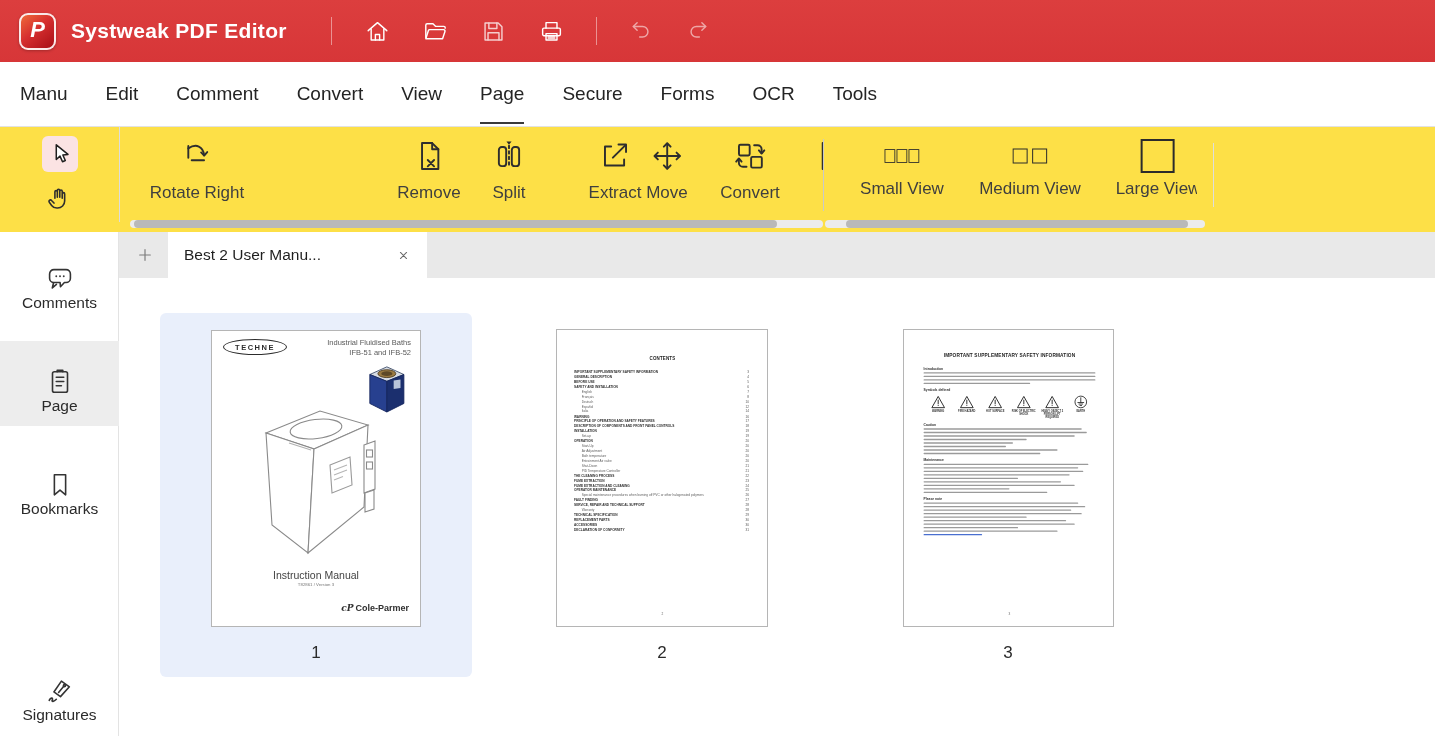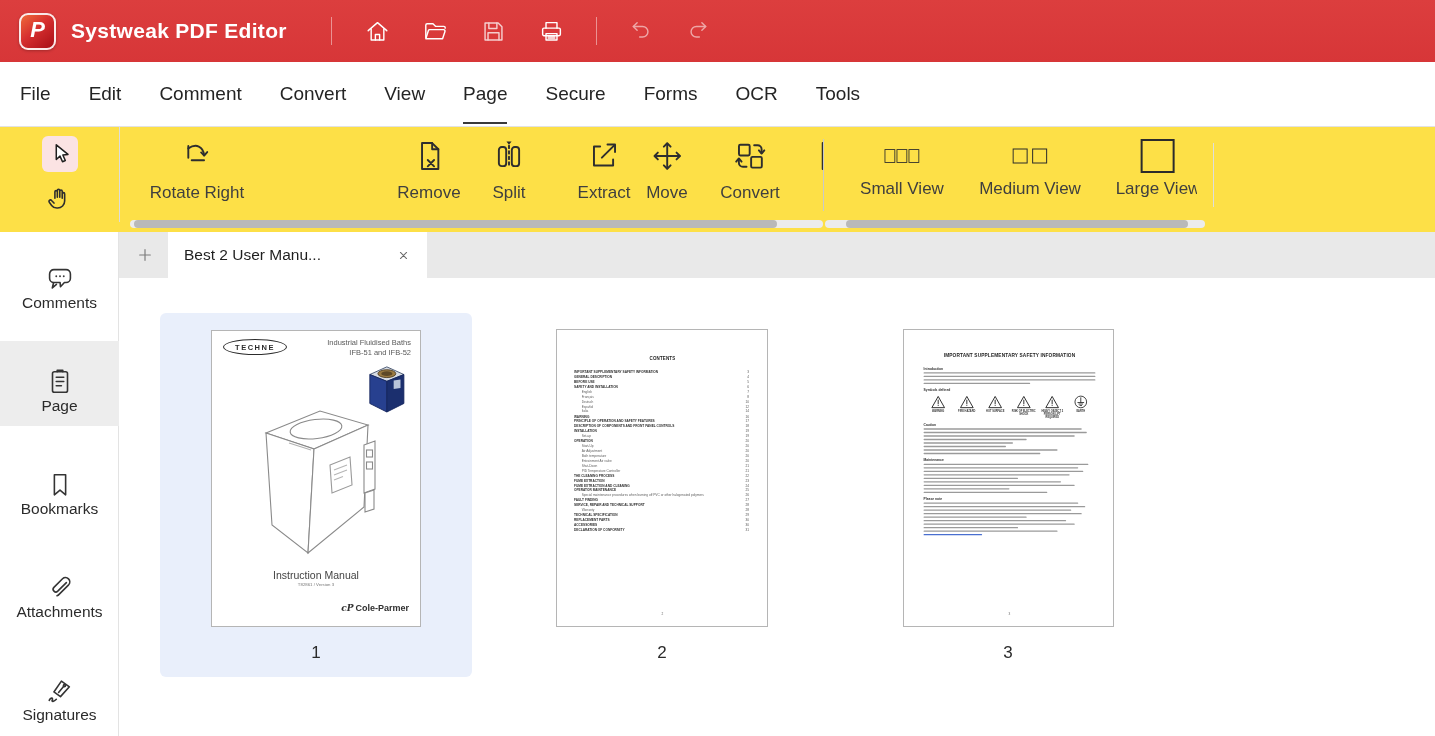--- a/index.html
+++ b/index.html
@@ -156,21 +156,21 @@
         <div class="tb-btn dim" style="margin-left:30px;">
           <svg viewBox="0 0 32 32" fill="none" stroke="currentColor" stroke-width="1.7" stroke-linecap="round" stroke-linejoin="round">
             <path d="M20 5.5 L24.5 10 l-4.5 4.5"></path>
             <path d="M24.5 10 H13.5 a6.3 6.3 0 0 0 0 12.6 H17"></path>
           </svg>
         </div>
       </div>
   </div>
 
   <div class="menubar" id="menubar">
-      <div class="menu-item">File</div>
+      <div class="menu-item">Manu</div>
       <div class="menu-item">Edit</div>
       <div class="menu-item">Comment</div>
       <div class="menu-item">Convert</div>
       <div class="menu-item">View</div>
       <div class="menu-item active">Page</div>
       <div class="menu-item">Secure</div>
       <div class="menu-item">Forms</div>
       <div class="menu-item">OCR</div>
       <div class="menu-item">Tools</div>
     </div>
@@ -208,21 +208,21 @@
         </div>
         <div class="tool-btn" style="left:379px">
           <span><svg viewBox="0 0 32 32" fill="none" stroke="currentColor" stroke-width="1.7" stroke-linecap="round" stroke-linejoin="round">
               <rect x="7" y="8" width="6.5" height="17" rx="2.6"></rect>
               <rect x="18.5" y="8" width="6.5" height="17" rx="2.6"></rect>
               <path d="M16 6.8 v19.4" stroke-dasharray="2.2 2.7"></path>
               <path d="M13.7 3.2 h4.6 L16 6 z" fill="#2b2b2b" stroke="none"></path>
             </svg></span>
           <span class="lbl">Split</span>
         </div>
-        <div class="tool-btn" style="left:474px">
+        <div class="tool-btn" style="left:485px">
           <span><svg viewBox="0 0 32 32" fill="none" stroke="currentColor" stroke-width="1.7" stroke-linecap="round" stroke-linejoin="round">
               <path d="M13 7.5 H7.5 v17 h17 V19"></path>
               <path d="M14.5 17.5 L25.5 6.5"></path>
               <path d="M19.5 5.8 h6.7 v6.7"></path>
             </svg></span>
           <span class="lbl">Extract</span>
         </div>
         <div class="tool-btn" style="left:537px">
           <span><svg viewBox="0 0 32 32" fill="none" stroke="currentColor" stroke-width="1.7" stroke-linecap="round" stroke-linejoin="round">
               <path d="M16 5 v22 M5 16 h22"></path>
@@ -303,26 +303,20 @@
             <path d="M12 11 h8 M12 15.5 h8 M12 20 h5.5"></path>
             <path d="M13 5 v-1.6 h6 V5"></path>
           </svg></span>
         <span class="lbl">Page</span>
       </div>
       <div class="side-item" style="top:212px">
         <span style="width:30px;height:30px;margin-top:13px;color:#343434"><svg viewBox="0 0 32 32" fill="none" stroke="currentColor" stroke-width="1.7" stroke-linecap="round" stroke-linejoin="round">
             <path d="M10 5 h12 v21.5 l-6-5 -6 5 z"></path>
           </svg></span>
         <span class="lbl">Bookmarks</span>
-      </div>
-      <div class="side-item" style="top:315px">
-        <span style="width:30px;height:30px;margin-top:13px;color:#343434"><svg viewBox="0 0 32 32" fill="none" stroke="currentColor" stroke-width="1.7" stroke-linecap="round" stroke-linejoin="round">
-            <path d="M22.8 10.2 l-9.2 9.2 a2.9 2.9 0 0 1-4.1-4.1 l9.2-9.2 a4.6 4.6 0 0 1 6.5 6.5 L15 22.8 a6.3 6.3 0 0 1-2.2 1.5"></path>
-          </svg></span>
-        <span class="lbl">Attachments</span>
       </div>
       <div class="side-item" style="top:418px">
         <span style="width:30px;height:30px;margin-top:13px;color:#343434"><svg viewBox="0 0 32 32" fill="none" stroke="currentColor" stroke-width="1.7" stroke-linecap="round" stroke-linejoin="round">
             <path d="M17.5 5.5 l8.5 6 -9.5 10.5 -7-5 z"></path>
             <path d="M14.5 17.5 l5.5-6.5"></path>
             <circle cx="20.7" cy="10.3" r="1.1"></circle>
             <path d="M4.5 26 c1.5-3.6 4.6-2.6 3.2-.3 c-1.1 1.8 1.9 2 4.4-.8"></path>
           </svg></span>
         <span class="lbl">Signatures</span>
       </div>

